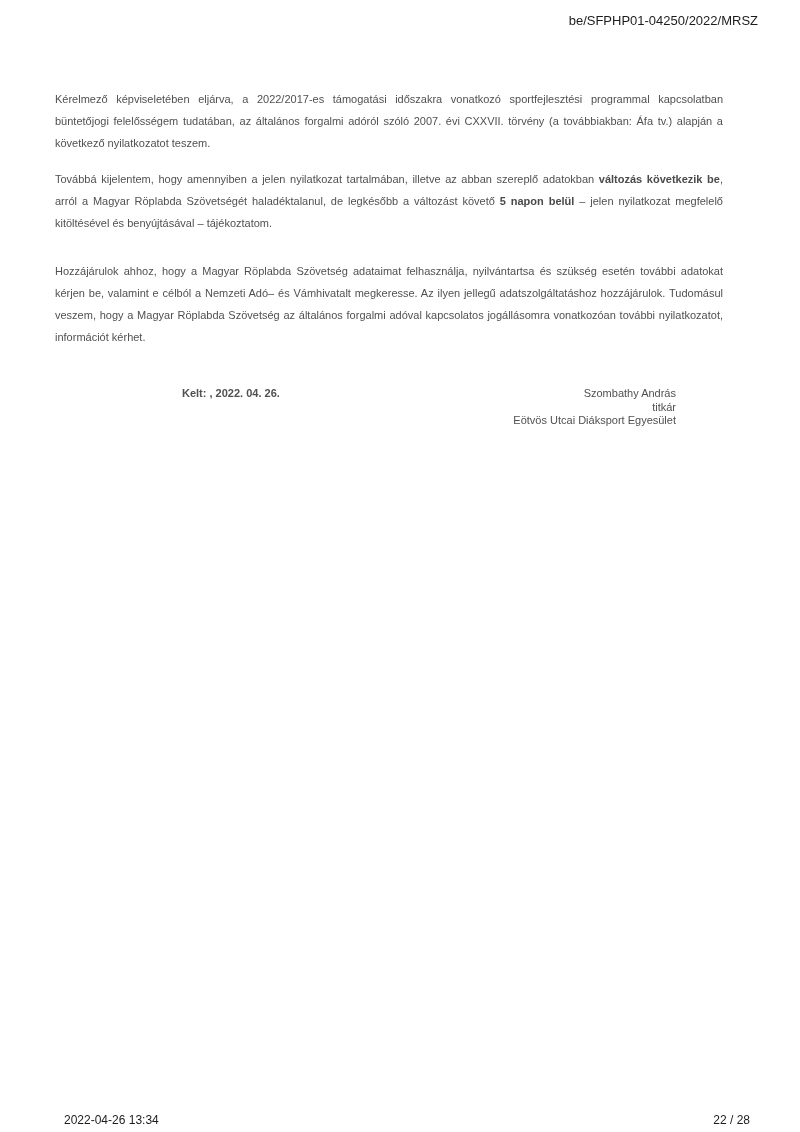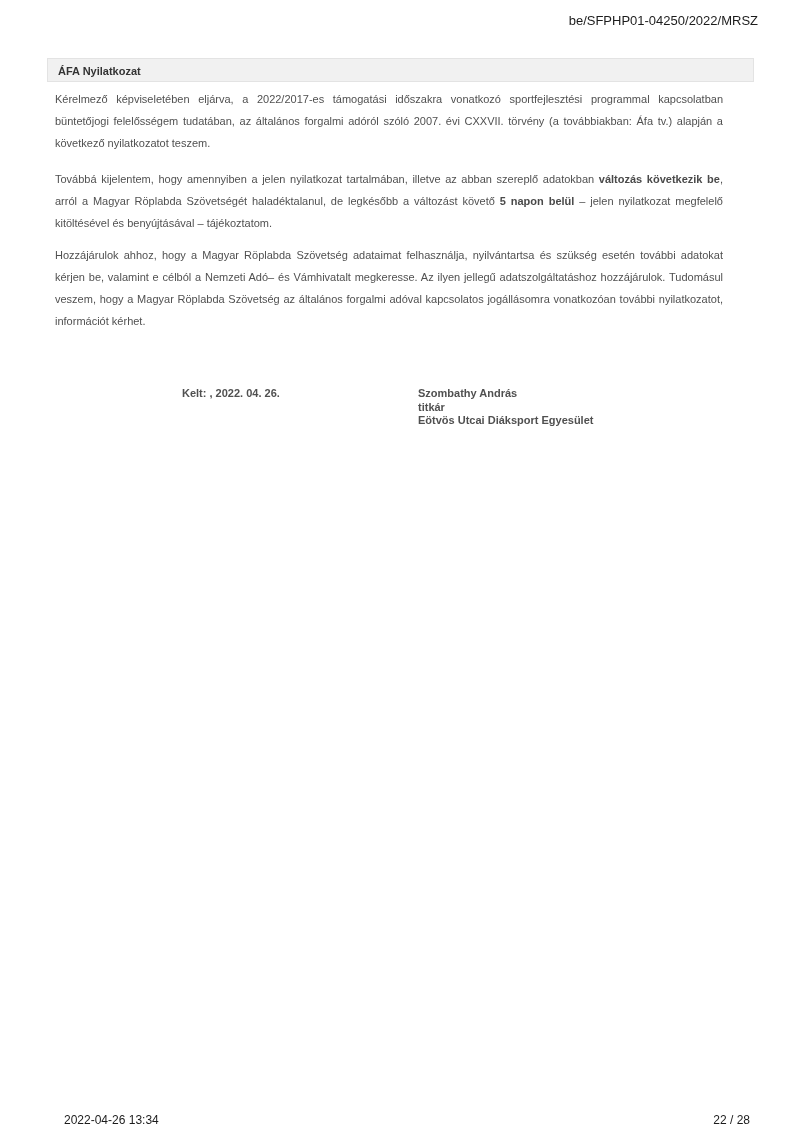--- a/index.html
+++ b/index.html
@@ -45,44 +45,43 @@
     left: 55px;
     top: 88px;
     width: 668px;
     font-size: 11px;
     line-height: 22px;
     color: #505050;
     text-align: justify;
   }
   .content p { margin: 0 0 4px 0; }
   .content p.gap-before { margin-top: 14px; }
-  .content p.gap-after { margin-bottom: 10px; }
+  .content p.gap-after { margin-bottom: 26px; }
   .content b { font-weight: bold; color: #4a4a4a; }
   .signature {
     position: absolute;
     top: 387px;
     left: 0;
     width: 800px;
     font-size: 11px;
     color: #505050;
   }
   .sig-date {
     position: absolute;
     left: 182px;
     top: 0;
     font-weight: bold;
   }
   .sig-block {
     position: absolute;
-    left: 418px;
+    left: 436px;
     top: 0;
     width: 240px;
-    text-align: left;
+    text-align: right;
     line-height: 13.5px;
-    font-weight: bold;
   }
   .footer-left {
     position: absolute;
     left: 40px;
     bottom: 5px;
     font-size: 12px;
     color: #1c1c1c;
     margin-left: 24px;
   }
   .footer-right {
@@ -93,23 +92,20 @@
     color: #1c1c1c;
   }
 </style>
 </head>
 <body>
 
 <div class="page">
 
   <div class="doc-code">be/SFPHP01-04250/2022/MRSZ</div>
 
-  <div class="section-bar">
-    <span class="section-title">ÁFA Nyilatkozat</span>
-  </div>
 
   <div class="content">
     <p>Kérelmező képviseletében eljárva, a 2022/2017-es támogatási időszakra vonatkozó sportfejlesztési programmal kapcsolatban büntetőjogi felelősségem tudatában, az általános forgalmi adóról szóló 2007. évi CXXVII. törvény (a továbbiakban: Áfa tv.) alapján a következő nyilatkozatot teszem.</p>
     <p class="gap-before gap-after"><span>Továbbá kijelentem, hogy amennyiben a jelen nyilatkozat tartalmában, illetve az abban szereplő adatokban </span><b>változás következik be</b><span>, arról a Magyar Röplabda Szövetségét haladéktalanul, de legkésőbb a változást követő </span><b>5 napon belül</b><span> – jelen nyilatkozat megfelelő kitöltésével és benyújtásával – tájékoztatom.</span></p>
     <p>Hozzájárulok ahhoz, hogy a Magyar Röplabda Szövetség adataimat felhasználja, nyilvántartsa és szükség esetén további adatokat kérjen be, valamint e célból a Nemzeti Adó– és Vámhivatalt megkeresse. Az ilyen jellegű adatszolgáltatáshoz hozzájárulok. Tudomásul veszem, hogy a Magyar Röplabda Szövetség az általános forgalmi adóval kapcsolatos jogállásomra vonatkozóan további nyilatkozatot, információt kérhet.</p>
   </div>
 
   <div class="signature">
     <div class="sig-date">Kelt: , 2022. 04. 26.</div>
     <div class="sig-block">

